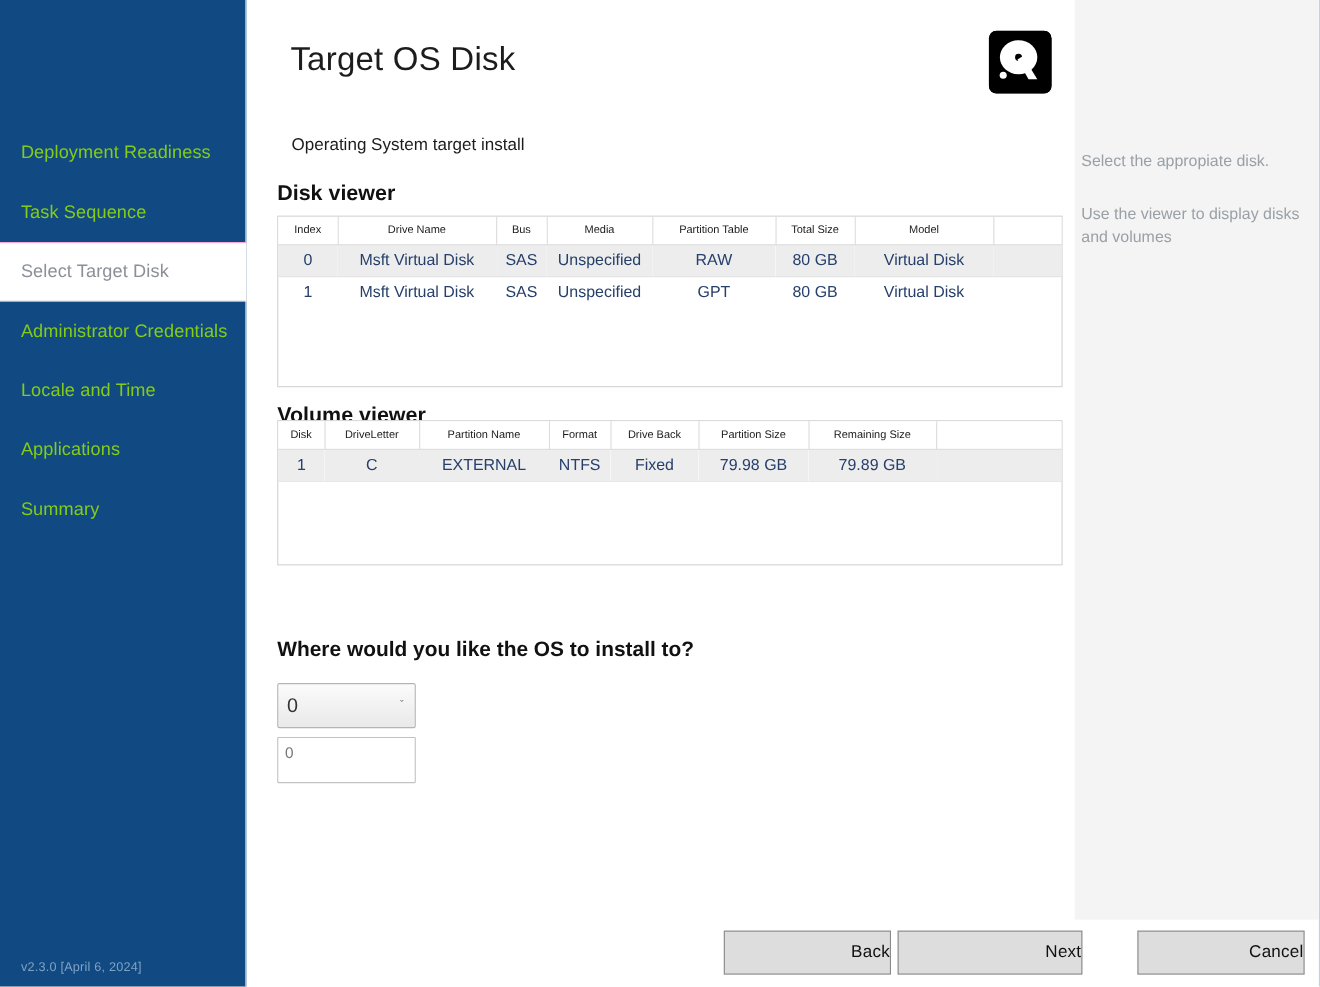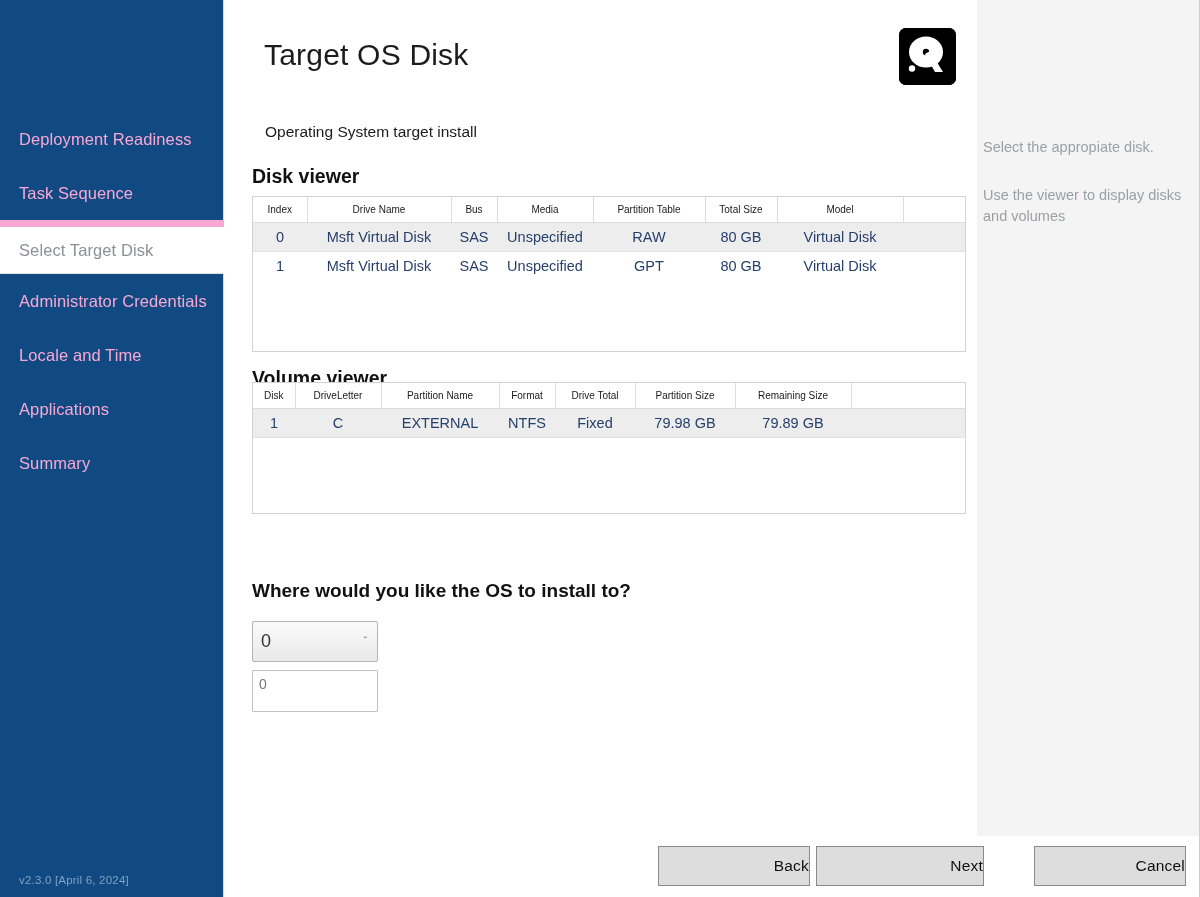--- a/index.html
+++ b/index.html
@@ -32,29 +32,29 @@
     position: absolute;
     top: 112px;
     left: 0;
     width: 224px;
   }
   .nav-item {
     height: 54px;
     display: flex;
     align-items: center;
     padding-left: 19px;
-    color: #f9a8d4;
+    color: #84cc16;
     font-size: 16.5px;
     letter-spacing: .1px;
     white-space: nowrap;
   }
   .nav-item.active {
     background: #ffffff;
     color: #8b9097;
-    border-top: 7px solid #f9a8d4;
+    border-top: 1px solid #f9a8d4;
     border-bottom: 1px solid #e3e3e3;
   }
   .version {
     position: absolute;
     left: 19px;
     bottom: 11px;
     font-size: 11.5px;
     color: #7fa2c4;
     letter-spacing: .2px;
   }
@@ -362,21 +362,21 @@
             <col class="v5">
             <col class="v6">
             <col class="v7">
         </colgroup>
         <thead>
           <tr>
             <th>Disk</th>
             <th>DriveLetter</th>
             <th>Partition Name</th>
             <th>Format</th>
-            <th>Drive Total</th>
+            <th>Drive Back</th>
             <th>Partition Size</th>
             <th>Remaining Size</th>
             <th></th>
           </tr>
         </thead>
         <tbody>
           <tr class="selected">
             <td>1</td>
             <td class="left">C</td>
             <td>EXTERNAL</td>

